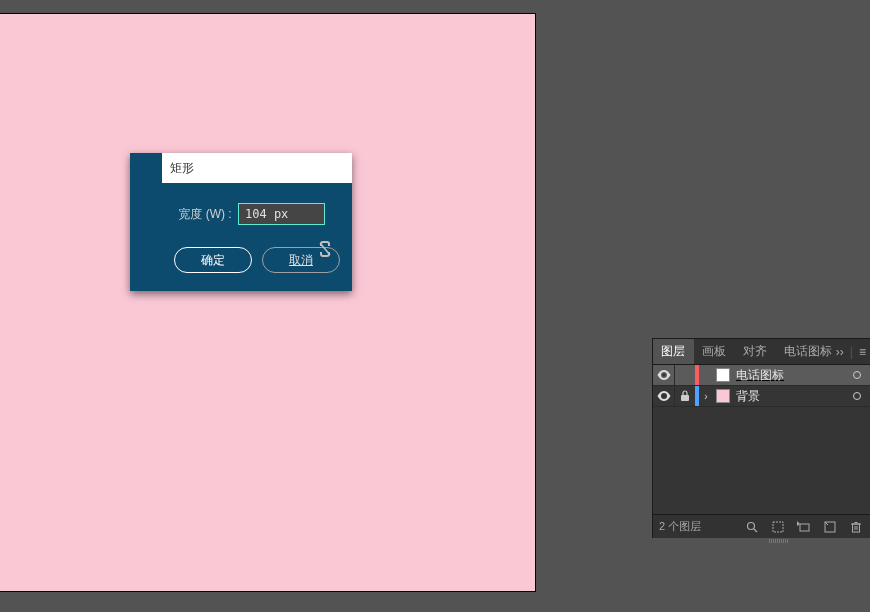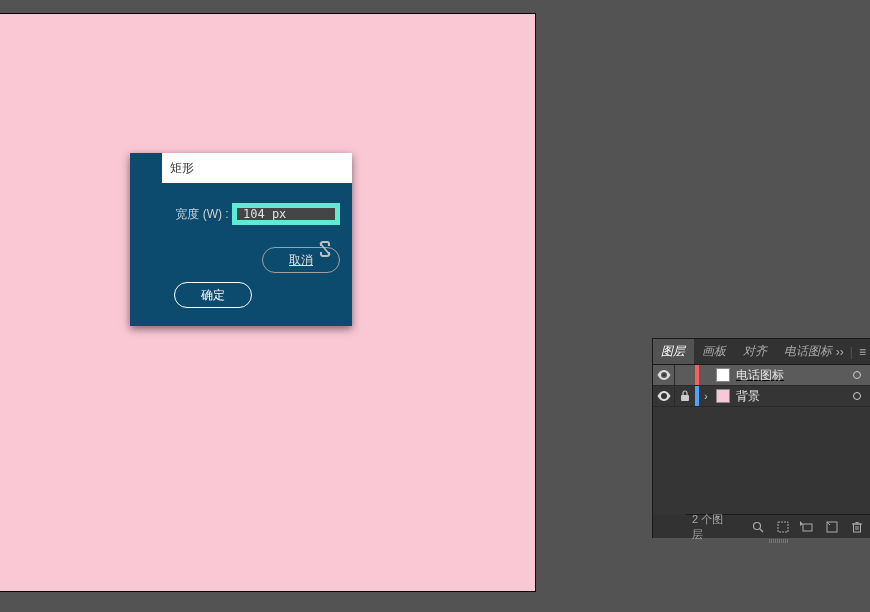--- a/index.html
+++ b/index.html
@@ -51,24 +51,24 @@
       color: #d0d0d0;
       font-size: 12px;
     }
     .field-label {
       width: 62px;
       text-align: center;
       margin-right: 2px;
       white-space: nowrap;
     }
     .field-input {
-      width: 108px;
+      width: 87px;
       height: 22px;
       background: #454545;
-      border: 5px solid #5eead4;
+      border: 1px solid #5eead4;
       color: #e0e0e0;
       font-family: monospace;
       font-size: 12px;
       padding: 0 6px;
       outline: none;
     }
     .link-icon-wrap {
       position: absolute;
       left: 318px;
       top: 240px;
@@ -85,21 +85,21 @@
       height: 26px;
       border-radius: 14px;
       background: transparent;
       color: #e0e0e0;
       font-size: 12px;
       cursor: pointer;
       display: flex;
       align-items: center;
       justify-content: center;
     }
-    .dlg-btn.primary { border: 1.5px solid #ffffff; color:#fff;margin-top:35px; }
+    .dlg-btn.primary { border: 1.5px solid #ffffff; color:#fff; }
     .dlg-btn.secondary { border: 1px solid #a0a0a0; text-decoration: underline; }
     
     .layers-panel {
       position: absolute;
       left: 652px;
       top: 338px;
       width: 218px;
       height: 200px;
       background: #323232;
       border-top: 1px solid #1a1a1a;
@@ -115,21 +115,20 @@
       border-bottom: 1px solid #1a1a1a;
       position: relative;
     }
     .panel-tab {
       padding: 0 8px;
       display: flex;
       align-items: center;
       color: #aaa;
       font-size: 12px;
       border-right: 1px solid transparent;
-      font-style: italic;
     }
     .panel-tab.active {
       background: #535353;
       color: #fff;
     }
     .panel-tab-more {
       position: absolute;
       right: 4px;
       top: 0;
       height: 26px;
@@ -206,21 +205,20 @@
     .panel-footer {
       height: 24px;
       background: #323232;
       border-top: 1px solid #1a1a1a;
       display: flex;
       align-items: center;
       padding: 0 6px;
       color: #aaa;
       font-size: 11px;
       gap: 10px;
-      margin-left: 33px;
     }
     .panel-footer .spacer { flex: 1; }
     .footer-icon { color: #aaa; cursor: pointer; width: 16px; display:flex; justify-content:center; }
     .grip {
       position: absolute;
       left: 758px;
       top: 539px;
       width: 40px;
       height: 4px;
       display: flex;

